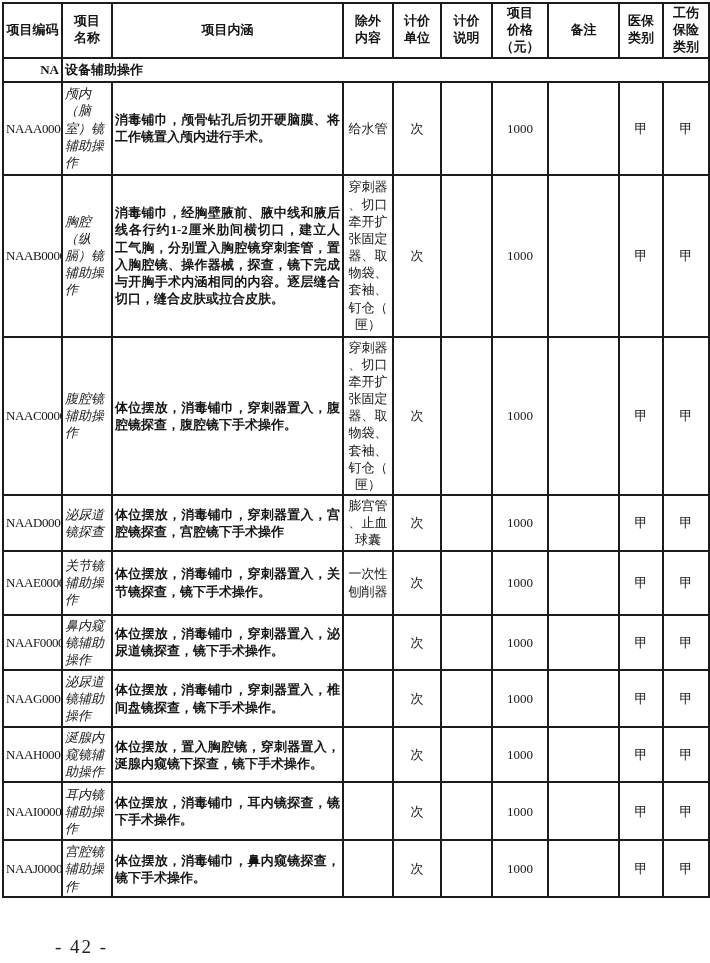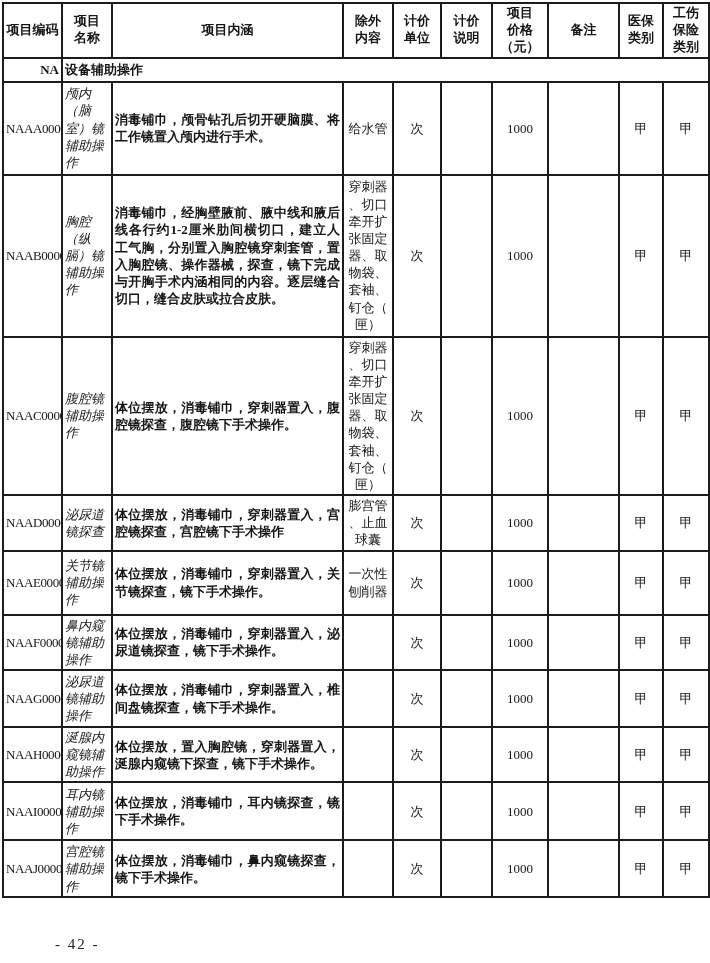--- a/index.html
+++ b/index.html
@@ -35,21 +35,21 @@
   .name-cell{text-align:left;padding:1px 2px;font-style:italic;}
   .content-cell{text-align:justify;padding:1px 3px;font-weight:bold;}
   .excl-cell{text-align:center;line-break:anywhere;margin-top:13px;}
   .unit-cell,.note-cell,.price-cell,.mi-cell,.wi-cell{text-align:center;}
   .remark-cell{text-align:left;}
   .section-code-cell{font-weight:bold;text-align:right;font-size:12.5px;padding-left:2px;}
   .section-title-cell{font-weight:bold;text-align:left;padding-left:4px;margin-left:7px;}
   .price-cell{font-size:13px;}
   .footer-page{
     position:absolute;left:55px;top:936px;
-    font-size:15px;letter-spacing:2px;color:#222;
+    font-size:19px;letter-spacing:2px;color:#222;
   }
 </style>
 </head>
 <body>
 
 <table class="price-table">
   <colgroup>
     <col style="width:59px">
       <col style="width:50px">
       <col style="width:231px">

